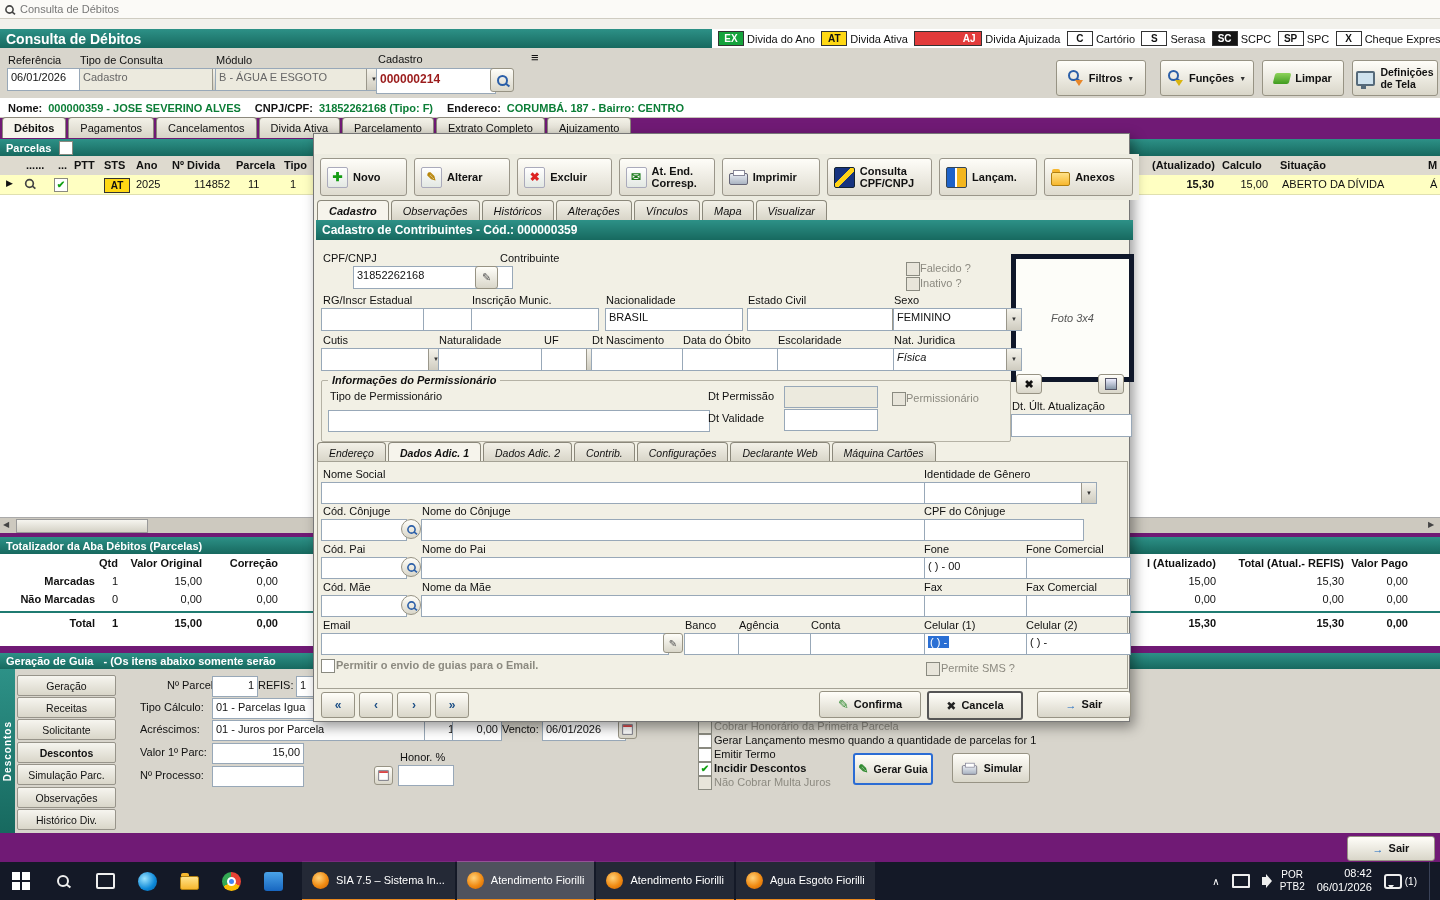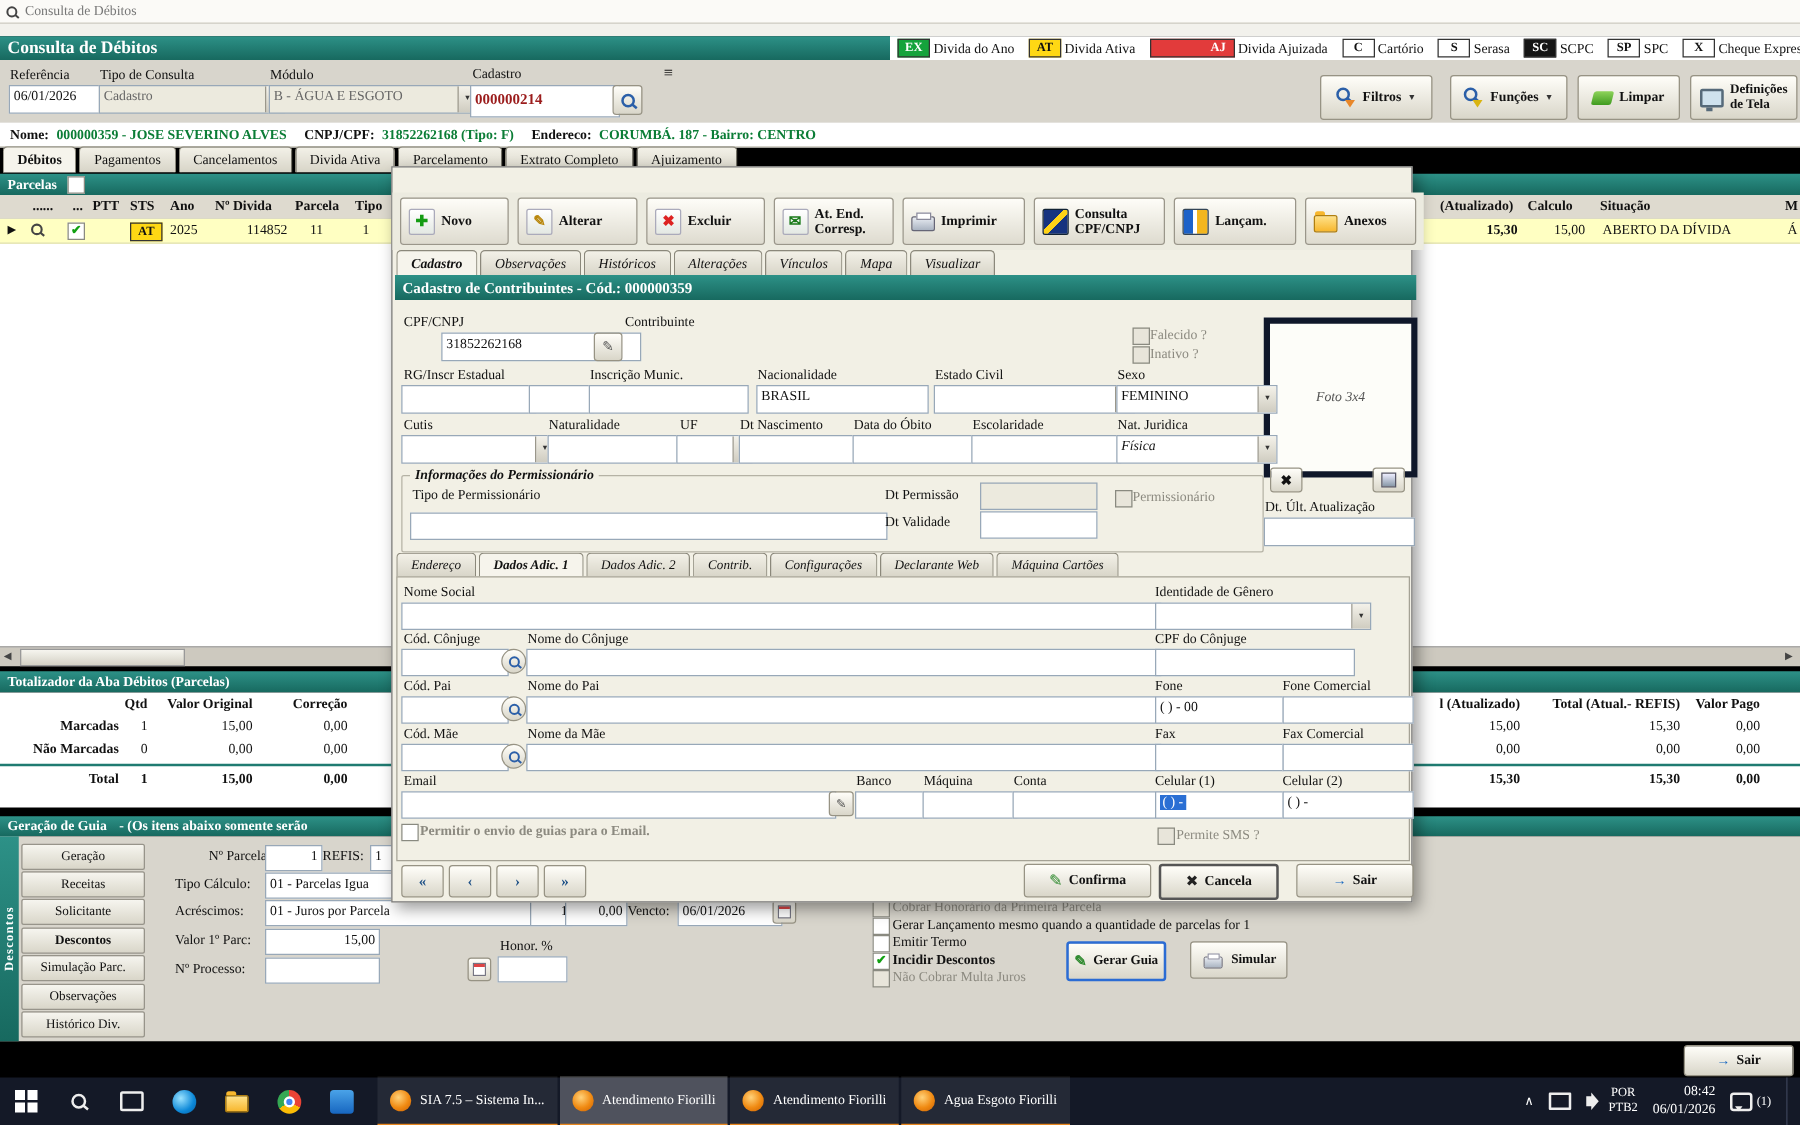--- a/index.html
+++ b/index.html
@@ -1,17 +1,17 @@
 <!DOCTYPE html>
 <html><head>
 <meta charset="utf-8">
 <style>
   html,body{margin:0;padding:0;background:#666;}
-  #screen{position:relative;width:1440px;height:900px;background:#000000;overflow:hidden;
-          font-family:Liberation Serif, serif;font-size:11px;color:#111;}
+  #screen{position:relative;width:1440px;height:900px;background:#701a75;overflow:hidden;
+          font-family:Liberation Sans, sans-serif;font-size:11px;color:#111;}
   .abs{position:absolute;}
   .lbl{position:absolute;white-space:nowrap;}
   .b{font-weight:bold;} .i{font-style:italic;} .r{text-align:right;}
   .gray{color:#8c8a80;} .green{color:#0b7d36;}
   .inp{position:absolute;background:#fff;border:1px solid #98a8b8;padding:1px 3px;white-space:nowrap;
        overflow:hidden;line-height:15px;height:19px;}
   .inp.dis{background:#eceade;color:#666;}
   .sel{padding-right:16px;}
   .sel::after{content:"▼";position:absolute;top:0;right:0;bottom:0;width:14px;
        background:linear-gradient(#f4f2ea,#cfccc0);border-left:1px solid #9a978b;font-size:6px;
@@ -557,21 +557,21 @@
     <span class="lbl" style="left:712px;top:447px;">Fax Comercial</span>
     <div class="inp" style="left:712px;top:461px;width:97px;height:18px;"></div>
 
     <span class="lbl" style="left:9px;top:485px;">Email</span>
     <div class="inp" style="left:7px;top:499px;width:340px;height:18px;"></div>
     <div class="btn" style="left:349px;top:499px;width:18px;height:18px;">
         <span style="color:#555;font-size:10px;">✎</span>
       </div>
     <span class="lbl" style="left:371px;top:485px;">Banco</span>
     <div class="inp" style="left:370px;top:499px;width:50px;height:18px;"></div>
-    <span class="lbl" style="left:425px;top:485px;">Máquina</span>
+    <span class="lbl" style="left:425px;top:485px;">Agência</span>
     <div class="inp" style="left:424px;top:499px;width:68px;height:18px;"></div>
     <span class="lbl" style="left:497px;top:485px;">Conta</span>
     <div class="inp" style="left:496px;top:499px;width:110px;height:18px;"></div>
     <span class="lbl" style="left:610px;top:485px;">Celular (1)</span>
     <div class="inp" style="left:610px;top:499px;width:95px;height:18px;"><span class="selhl">(  )    -</span></div>
     <span class="lbl" style="left:712px;top:485px;">Celular (2)</span>
     <div class="inp" style="left:712px;top:499px;width:97px;height:18px;">(  )  -</div>
 
     <span class="cb" style="left:7px;top:525px;"></span>
     <span class="lbl b" style="left:22px;top:525px;color:#8c8a80;">Permitir o envio de guias para o Email.</span>

